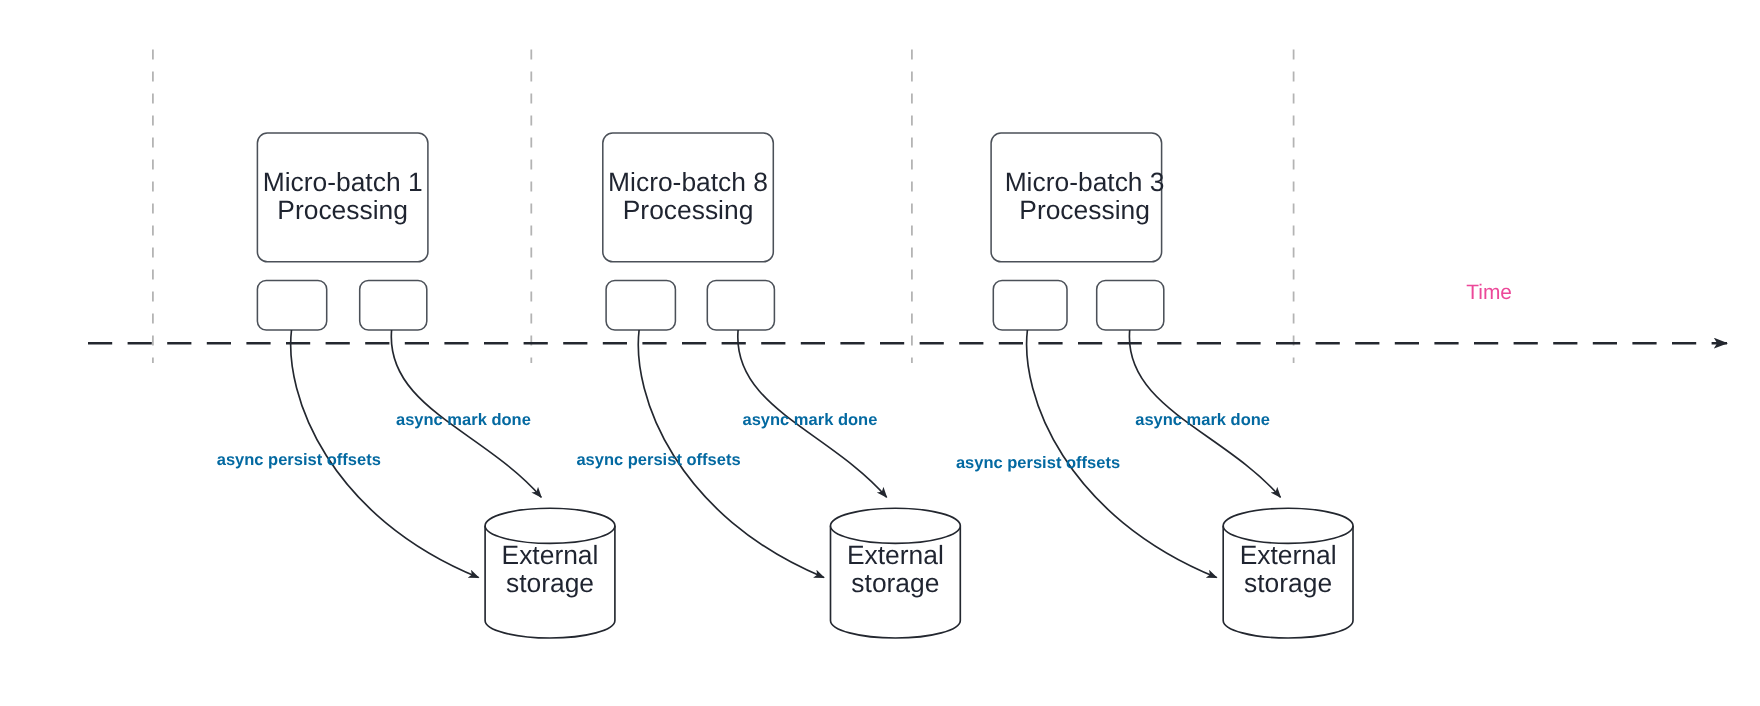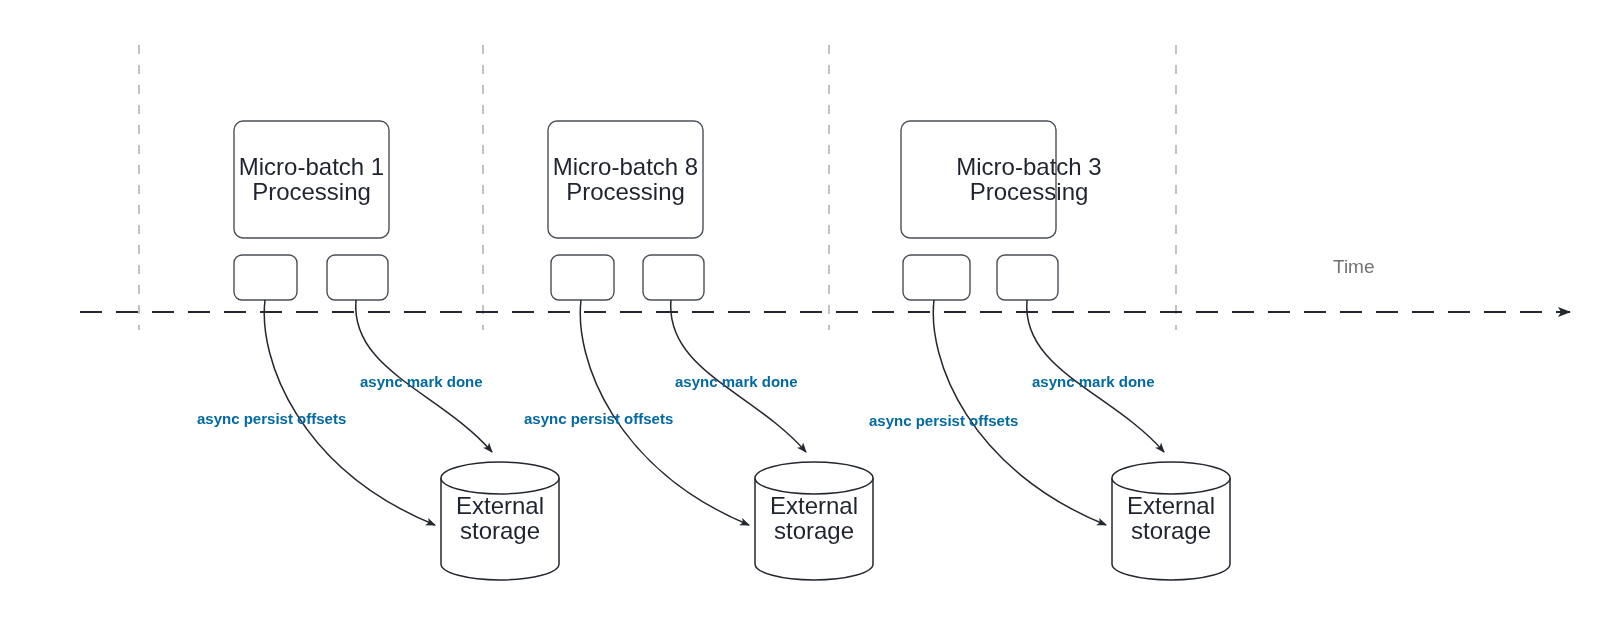--- a/index.html
+++ b/index.html
@@ -39,21 +39,21 @@
   .edge-label {
     position: absolute;
     color: #0369a1;
     font-size: 15px;
     font-weight: bold;
     font-family: "Liberation Sans", sans-serif;
     white-space: nowrap;
   }
   .axis-label {
     position: absolute;
-    color: #737373;
+    color: #ec4899;
     font-size: 19px;
     font-family: "Liberation Sans", sans-serif;
     white-space: nowrap;
   }
 </style>
 </head>
 <body>
 
 <div id="canvas">
 
@@ -109,21 +109,21 @@
       <div class="shape-label" style="left: 441px; top: 493px; width: 118px;">External
 storage</div>
       <div class="edge-label" style="left: 197px; top: 410px;">async persist offsets</div>
       <div class="edge-label" style="left: 360px; top: 373px;">async mark done</div>
       <div class="shape-label" style="left: 548px; top: 153.5px; width: 155px;">Micro-batch 8
 Processing</div>
       <div class="shape-label" style="left: 755px; top: 493px; width: 118px;">External
 storage</div>
       <div class="edge-label" style="left: 524px; top: 410px;">async persist offsets</div>
       <div class="edge-label" style="left: 675px; top: 373px;">async mark done</div>
-      <div class="shape-label" style="left: 945px; top: 153.5px; width: 168px;">Micro-batch 3
+      <div class="shape-label" style="left: 902px; top: 153.5px; width: 168px;">Micro-batch 3
 Processing</div>
       <div class="shape-label" style="left: 1112px; top: 493px; width: 118px;">External
 storage</div>
       <div class="edge-label" style="left: 869px; top: 412px;">async persist offsets</div>
       <div class="edge-label" style="left: 1032px; top: 373px;">async mark done</div>
     </div>
 
 </div>
 
 </body></html>

